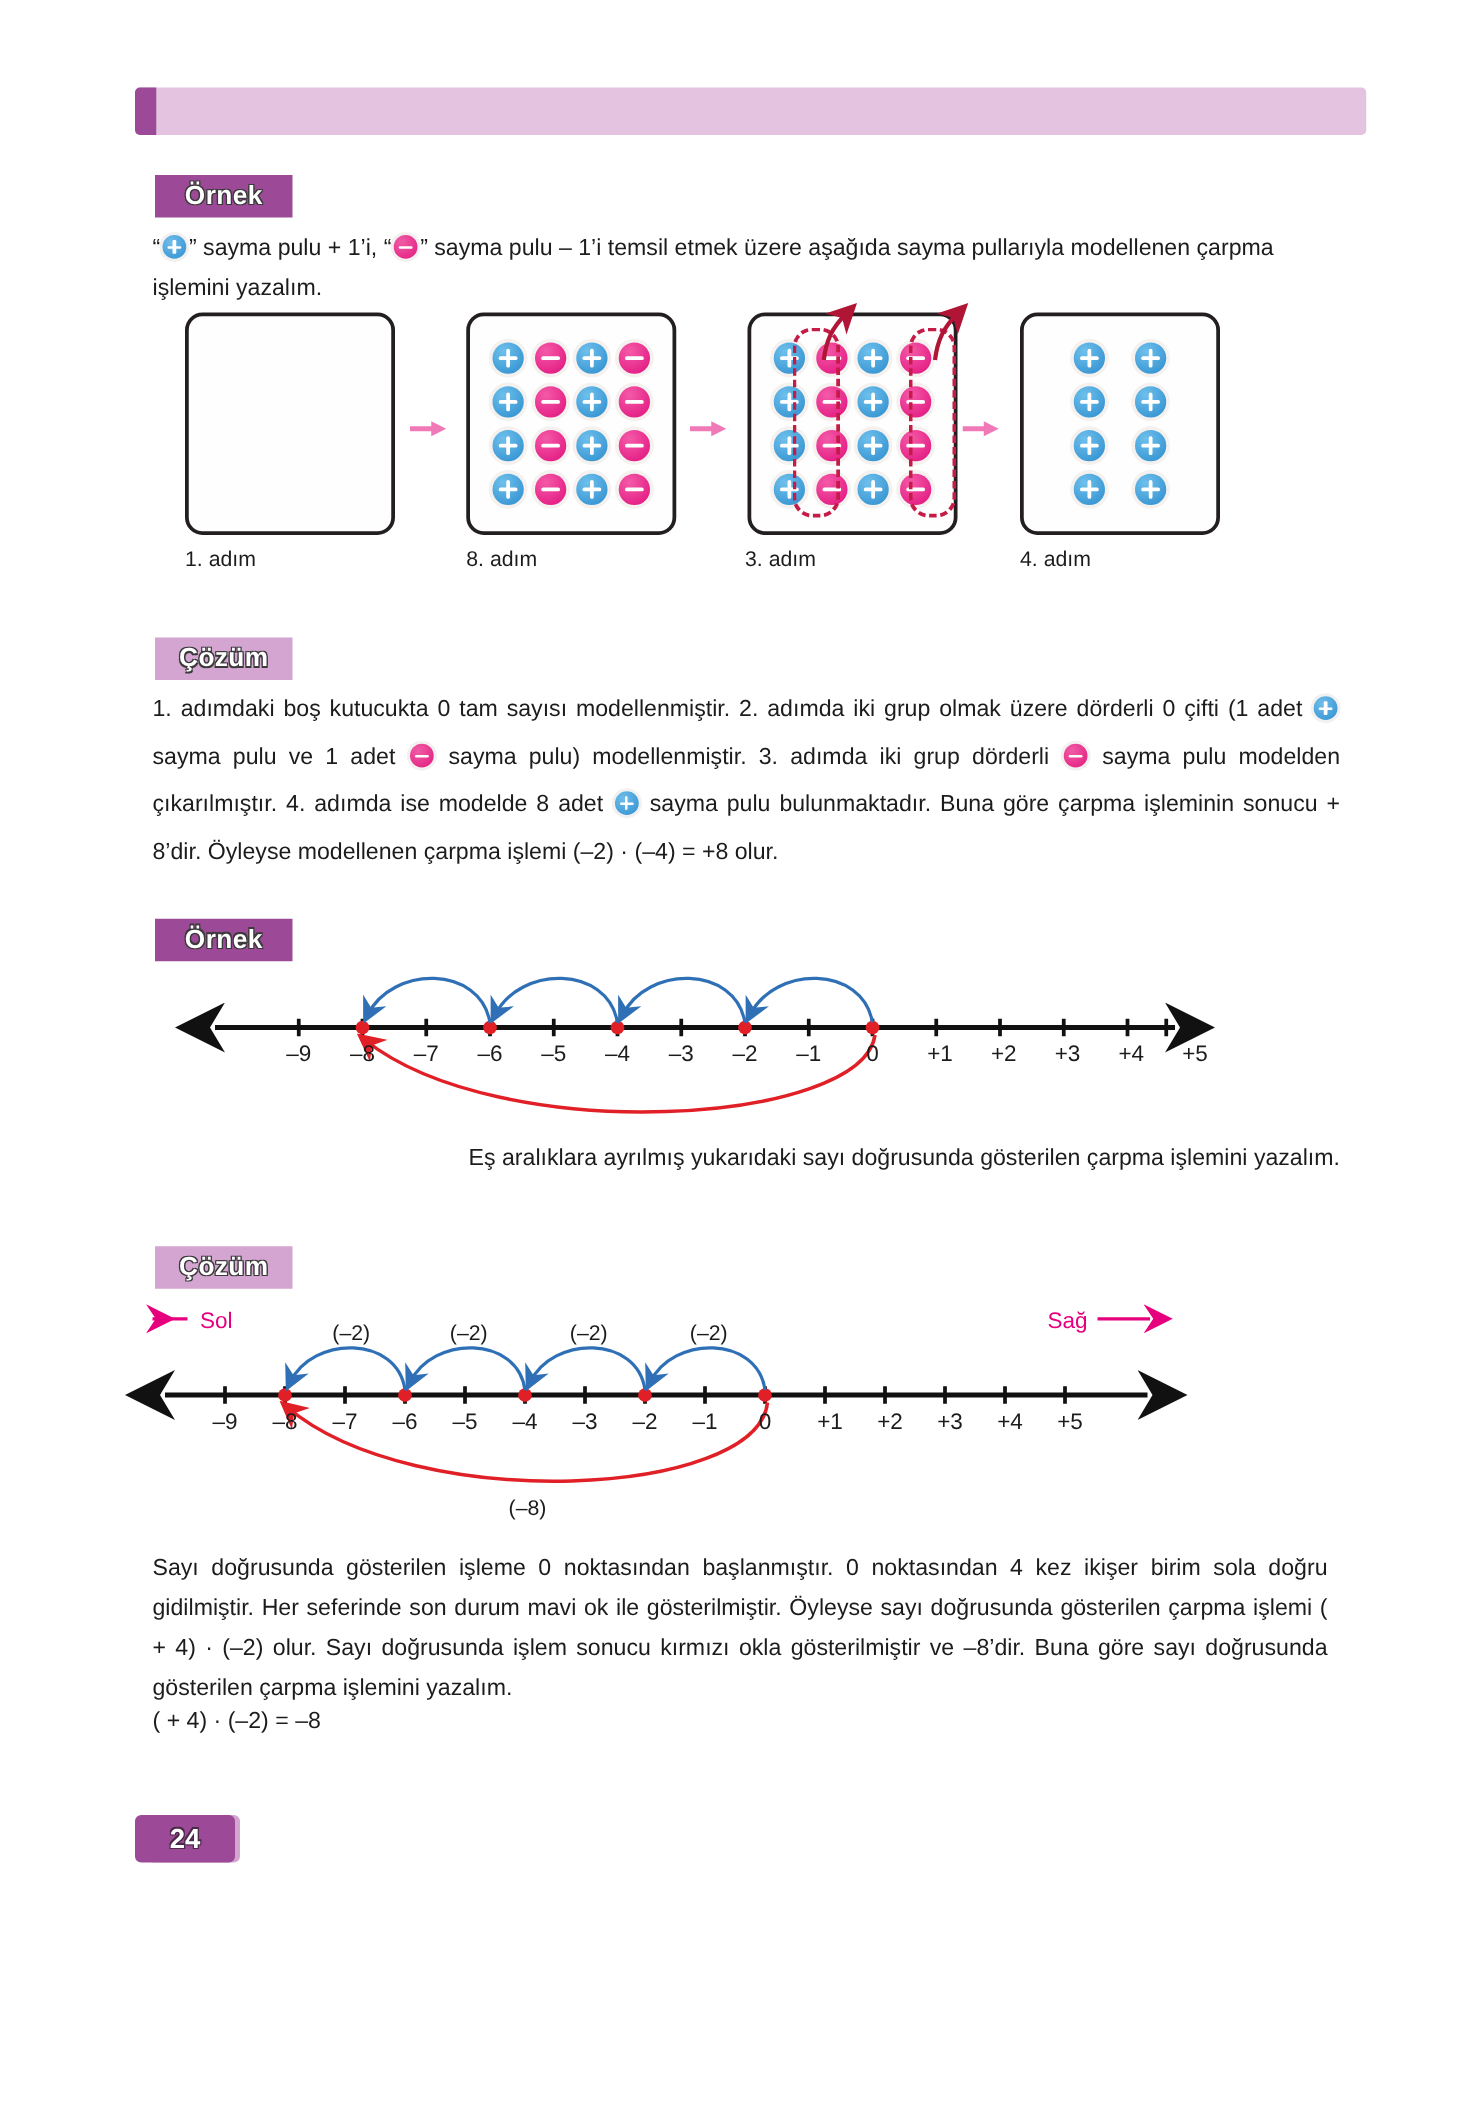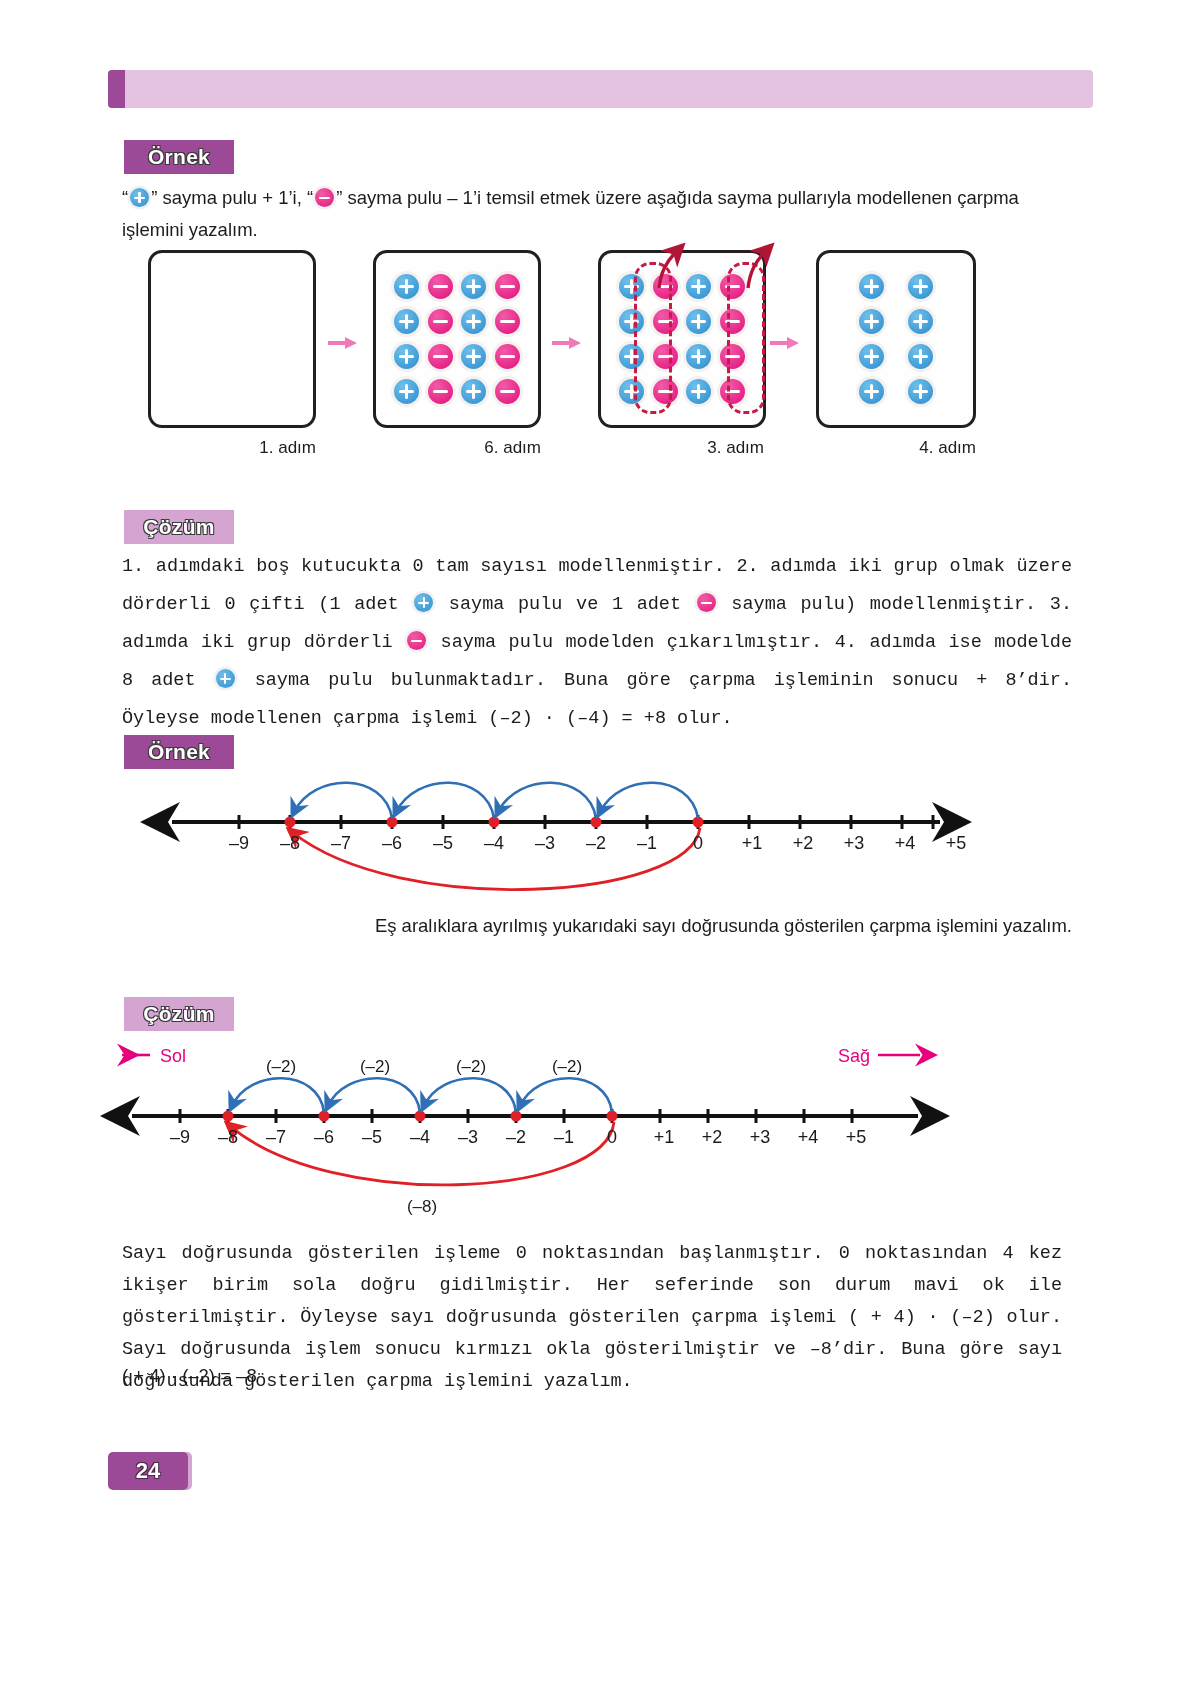--- a/index.html
+++ b/index.html
@@ -69,21 +69,21 @@
   #badge-cozum-2 { left: 124px; top: 997px; }
 
   
   .para {
     position: absolute;
     font-size: 18.5px;
     line-height: 32px;
     color: #1c1c1c;
     text-align: left;
   }
-  .para.justify { text-align: justify; font-family: Liberation Mono, monospace; }
+  .para.justify { text-align: justify; }
 
   #intro-text { left: 122px; top: 182px; width: 950px; }
   #solution-1 { left: 122px; top: 548px; width: 950px; line-height: 38px; }
   #midtext    { left: 122px; top: 910px; width: 950px; text-align: right; }
   #solution-2 { left: 122px; top: 1238px; width: 940px; line-height: 32px; }
   #final-eq   { left: 122px; top: 1360px; width: 500px; }
 
   
   .chip-inline {
     display: inline-block;
@@ -132,21 +132,21 @@
   }
   #step-box-1 { left: 8px; }
   #step-box-2 { left: 233px; }
   #step-box-3 { left: 458px; }
   #step-box-4 { left: 676px; width: 160px; }
 
   .step-label {
     position: absolute;
     top: 188px;
     width: 168px;
-    text-align: right;
+    text-align: left;
     font-size: 17px;
     color: #1c1c1c;
   }
   #step-label-1 { left: 8px; }
   #step-label-2 { left: 233px; }
   #step-label-3 { left: 456px; }
   #step-label-4 { left: 676px; width: 160px; }
 
   
   .chip-grid {
@@ -309,21 +309,21 @@
       <span class="chip plus"></span>
       <span class="chip minus"></span>
       <span class="chip plus"></span>
       <span class="chip minus"></span>
       <span class="chip plus"></span>
       <span class="chip minus"></span>
       <span class="chip plus"></span>
       <span class="chip minus"></span>
     </div>
   </div>
-  <div class="step-label" id="step-label-2">6. adım</div>
+  <div class="step-label" id="step-label-2">8. adım</div>
 
   <div class="step-box" id="step-box-3">
     <div class="chip-grid g4">
       <span class="chip plus"></span>
       <span class="chip minus"></span>
       <span class="chip plus"></span>
       <span class="chip minus"></span>
       <span class="chip plus"></span>
       <span class="chip minus"></span>
       <span class="chip plus"></span>

